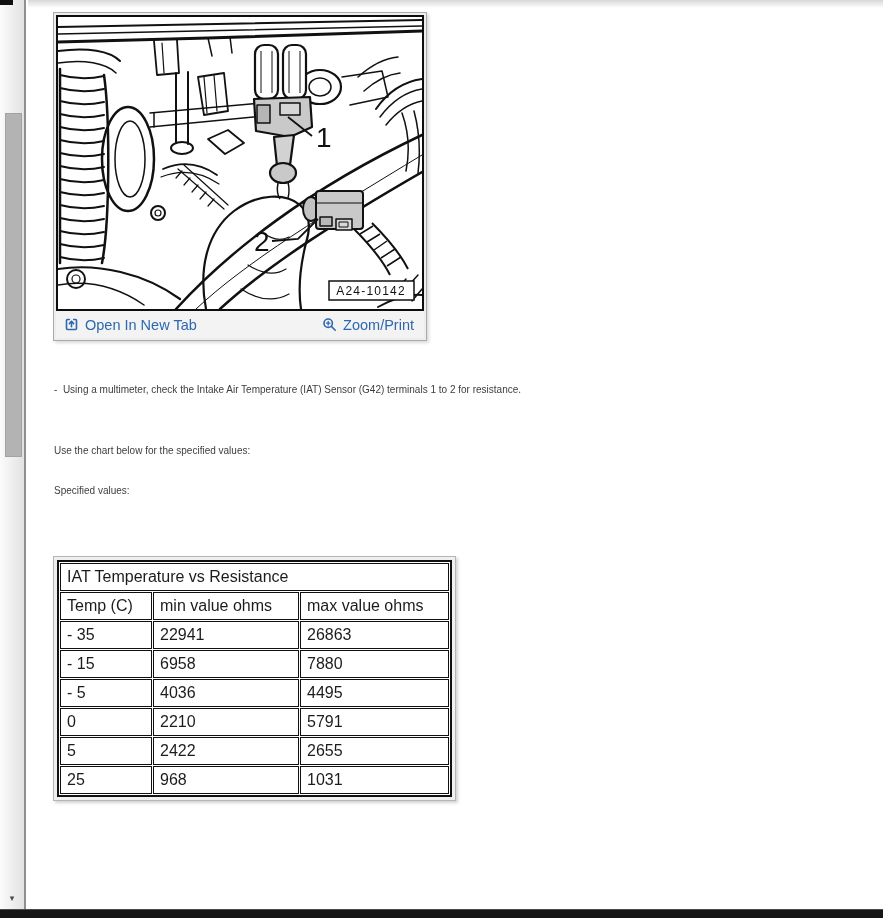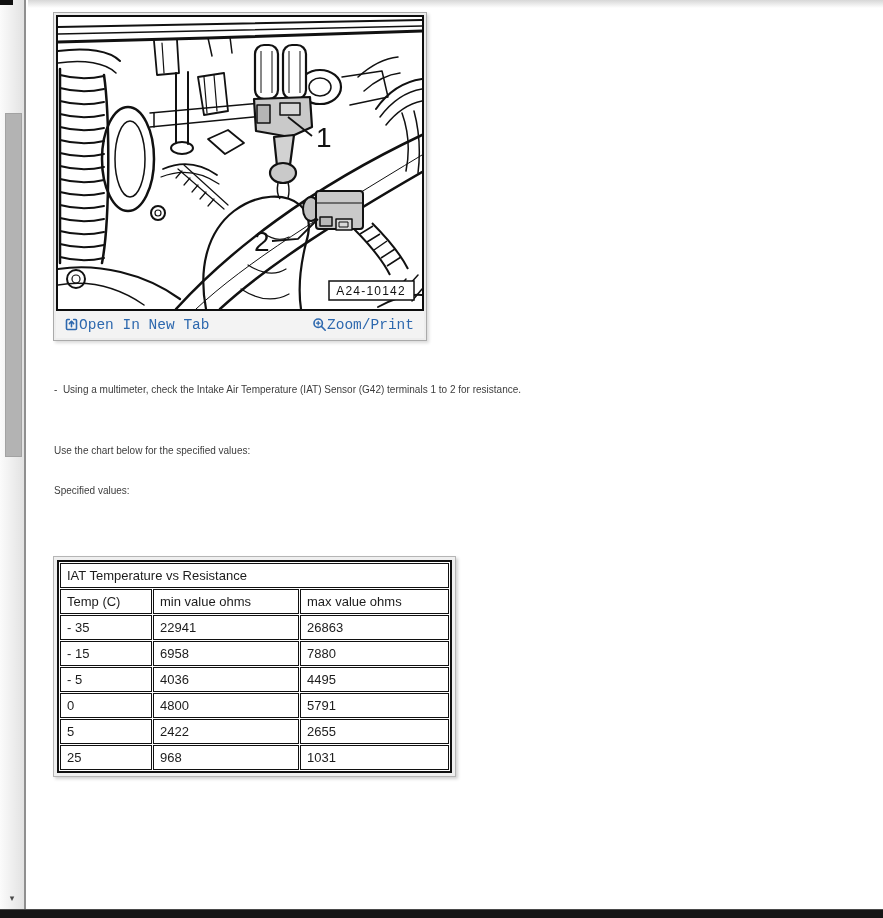--- a/index.html
+++ b/index.html
@@ -34,22 +34,22 @@
     position: absolute; left: 25px; top: 12px; width: 374px;
     border: 1px solid #aaaaaa; background: #ededed; padding: 2px;
     box-shadow: 2px 2px 3px rgba(0,0,0,0.15);
   }
   .illustration { width: 368px; height: 296px; background: #ffffff; border: 2px solid #0d0d0d; }
   .illustration svg { display: block; width: 364px; height: 292px; }
   .figure-toolbar {
     height: 27px; background: #f3f3f3; display: flex;
     justify-content: space-between; align-items: center; padding: 0 10px 0 8px;
   }
-  .fig-link { display: flex; align-items: center; color: #2d68ae;
-    font-size: 14.5px; text-decoration: none; cursor: pointer; font-family: Liberation Mono, monospace; }
+  .fig-link { display: flex; align-items: center; gap: 6px; color: #2d68ae;
+    font-size: 14.5px; text-decoration: none; cursor: pointer; }
   .fig-link svg { display: block; }
 
   
   .para { position: absolute; left: 26px; color: #3d3d3d; font-size: 10px; line-height: 21px; }
   .instruction { top: 379px; width: 680px; white-space: pre-wrap; }
   .chart-note { top: 440px; width: 680px; }
   .spec-values { top: 480px; width: 680px; }
 
   
   .table-widget {
@@ -57,21 +57,21 @@
     border: 1px solid #b5b5b5; background: #efefef; padding: 3px;
     box-shadow: 2px 2px 3px rgba(0,0,0,0.18); width: fit-content;
   }
   table.iat-table {
     border-collapse: separate; border-spacing: 1px;
     border: 2px solid #101010; background: #fdfdfd; table-layout: fixed; width: 391px;
   }
   table.iat-table th, table.iat-table td {
     border: 1px solid #101010; background: #ffffff;
     font-weight: normal; text-align: left; vertical-align: middle;
-    font-size: 13px; color: #1c1c1c; padding: 4px 6px; height: 22px;
+    font-size: 16px; color: #1c1c1c; padding: 4px 6px; height: 22px;
     overflow: hidden; white-space: nowrap;
   }
   th.title-cell { font-size: 16px; height: 20px; }
   col.c-temp { width: 92px; } col.c-min { width: 146px; } col.c-max { width: 149px; }
 
   
   .bottom-bar {
     position: absolute; left: 0; bottom: 0; width: 883px; height: 9px;
     background: #161616; border-top: 1px solid #4a4a4a; z-index: 10;
   }
@@ -262,21 +262,21 @@
               <td>6958</td>
               <td>7880</td>
             </tr>
             <tr>
               <td>- 5</td>
               <td>4036</td>
               <td>4495</td>
             </tr>
             <tr>
               <td>0</td>
-              <td>4800</td>
+              <td>2210</td>
               <td>5791</td>
             </tr>
             <tr>
               <td>5</td>
               <td>2422</td>
               <td>2655</td>
             </tr>
             <tr>
               <td>25</td>
               <td>968</td>

